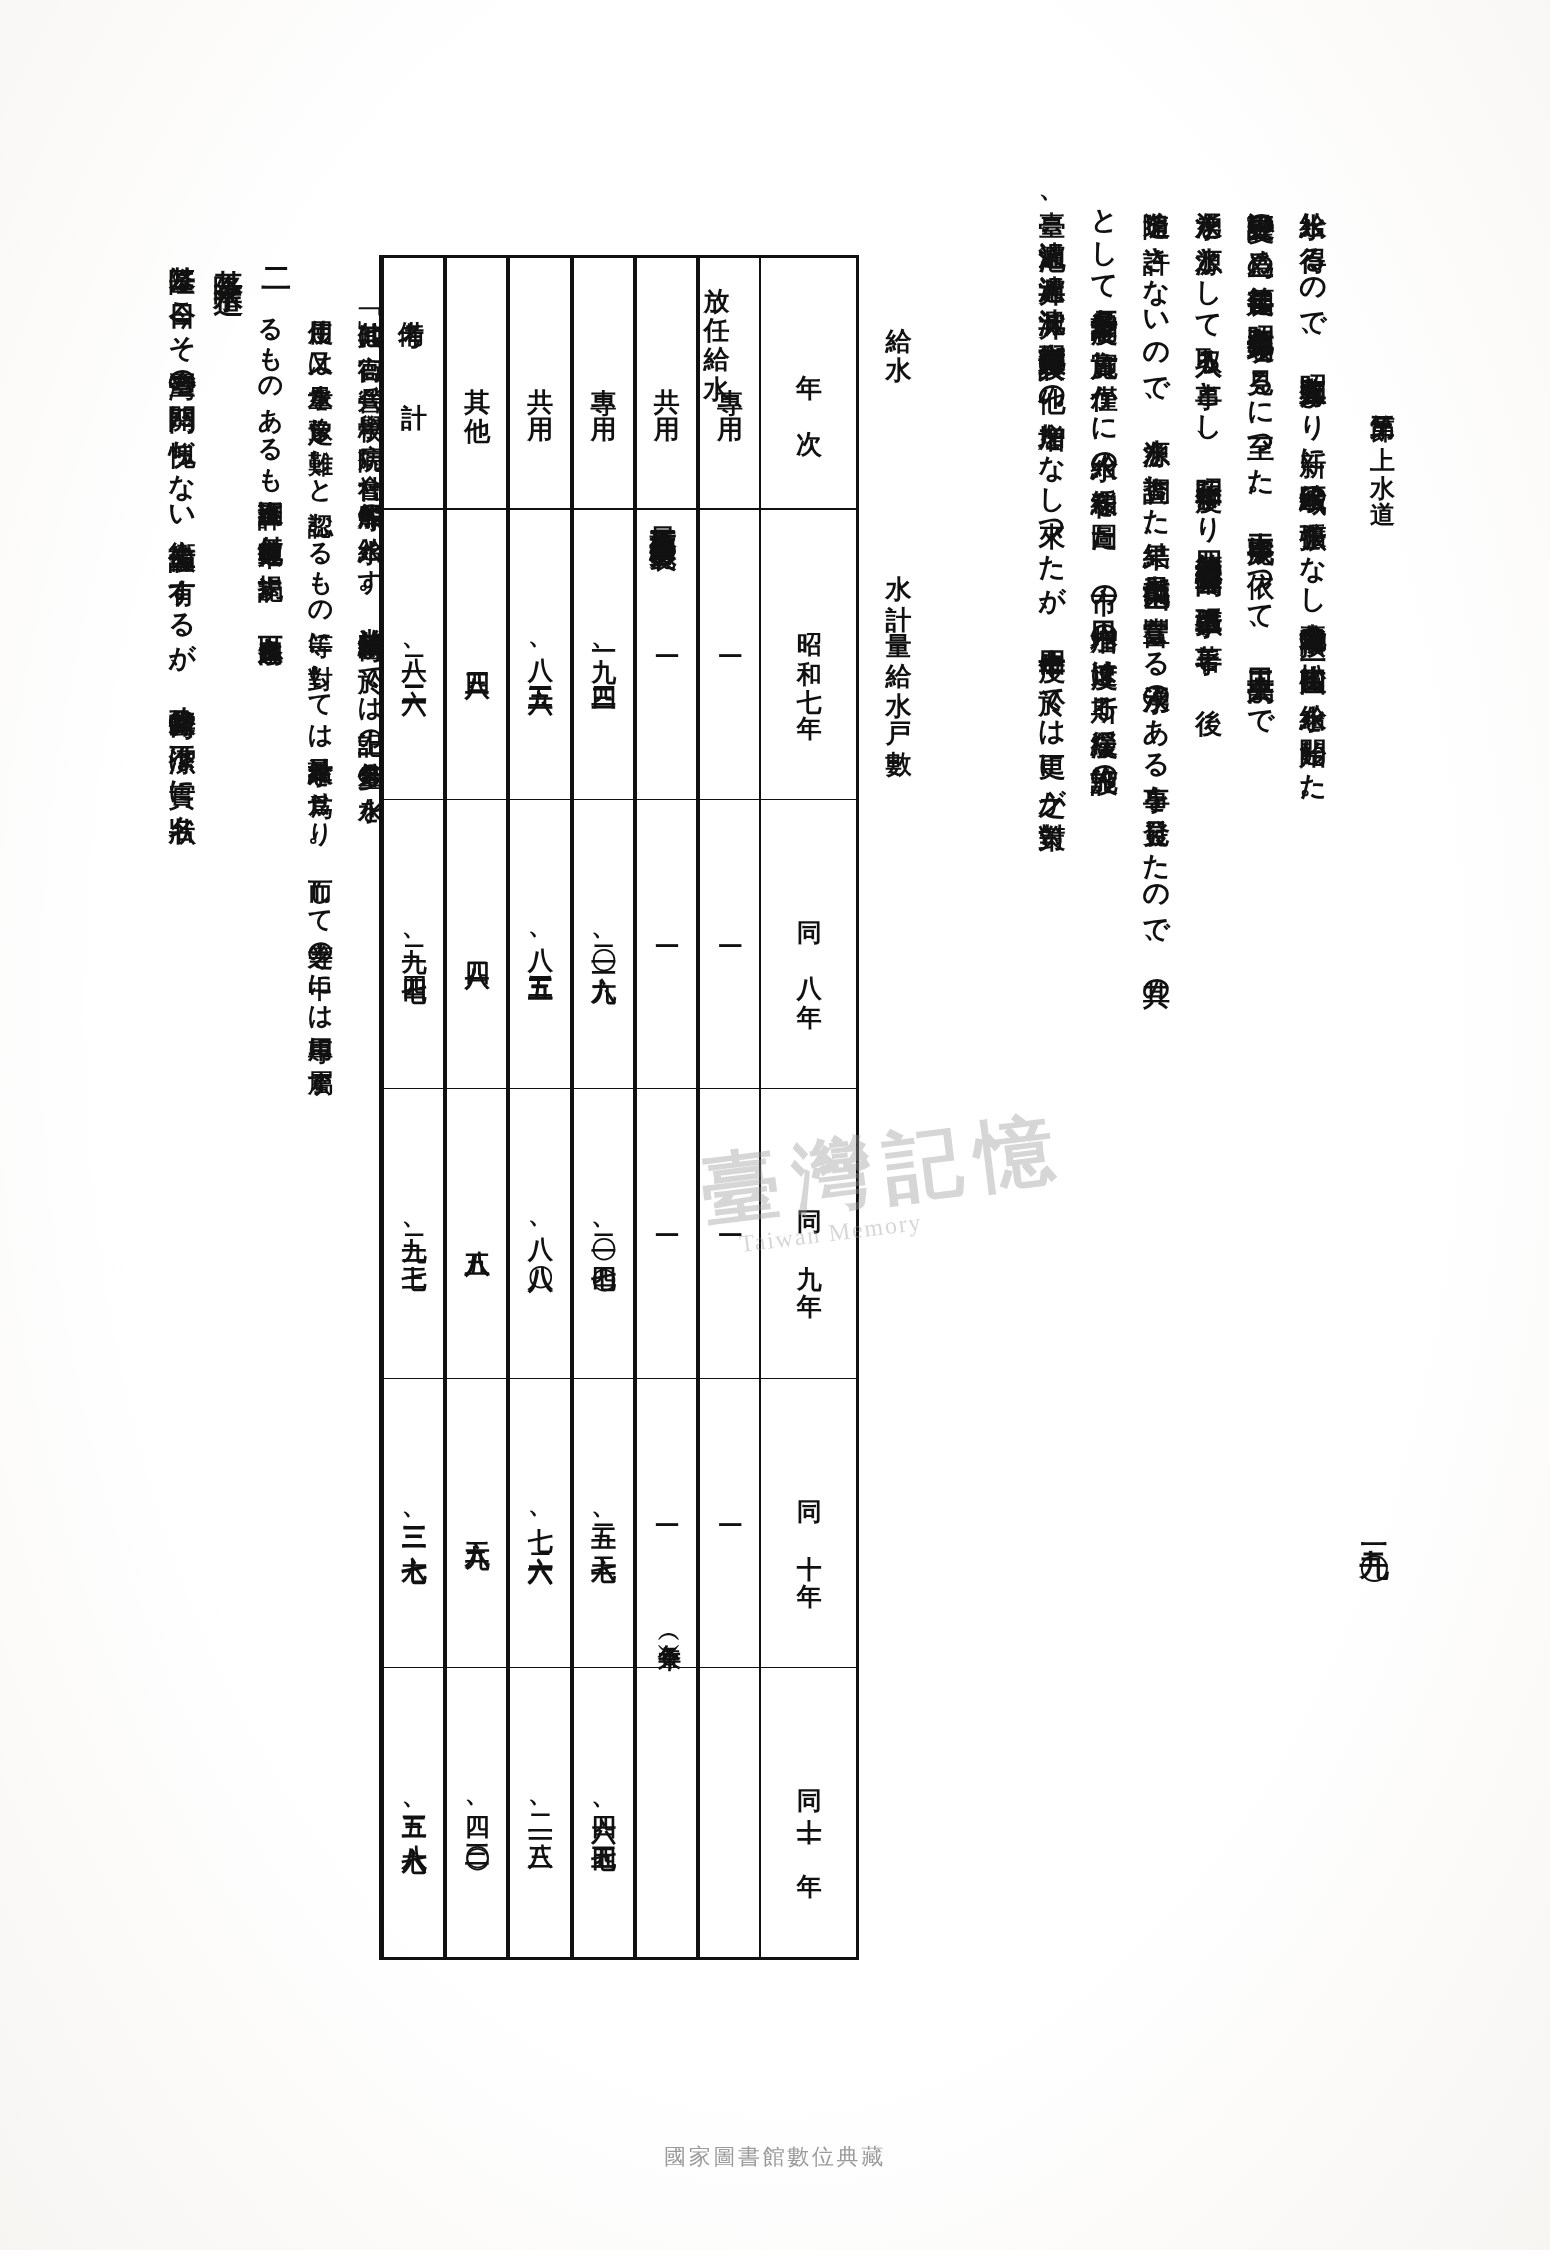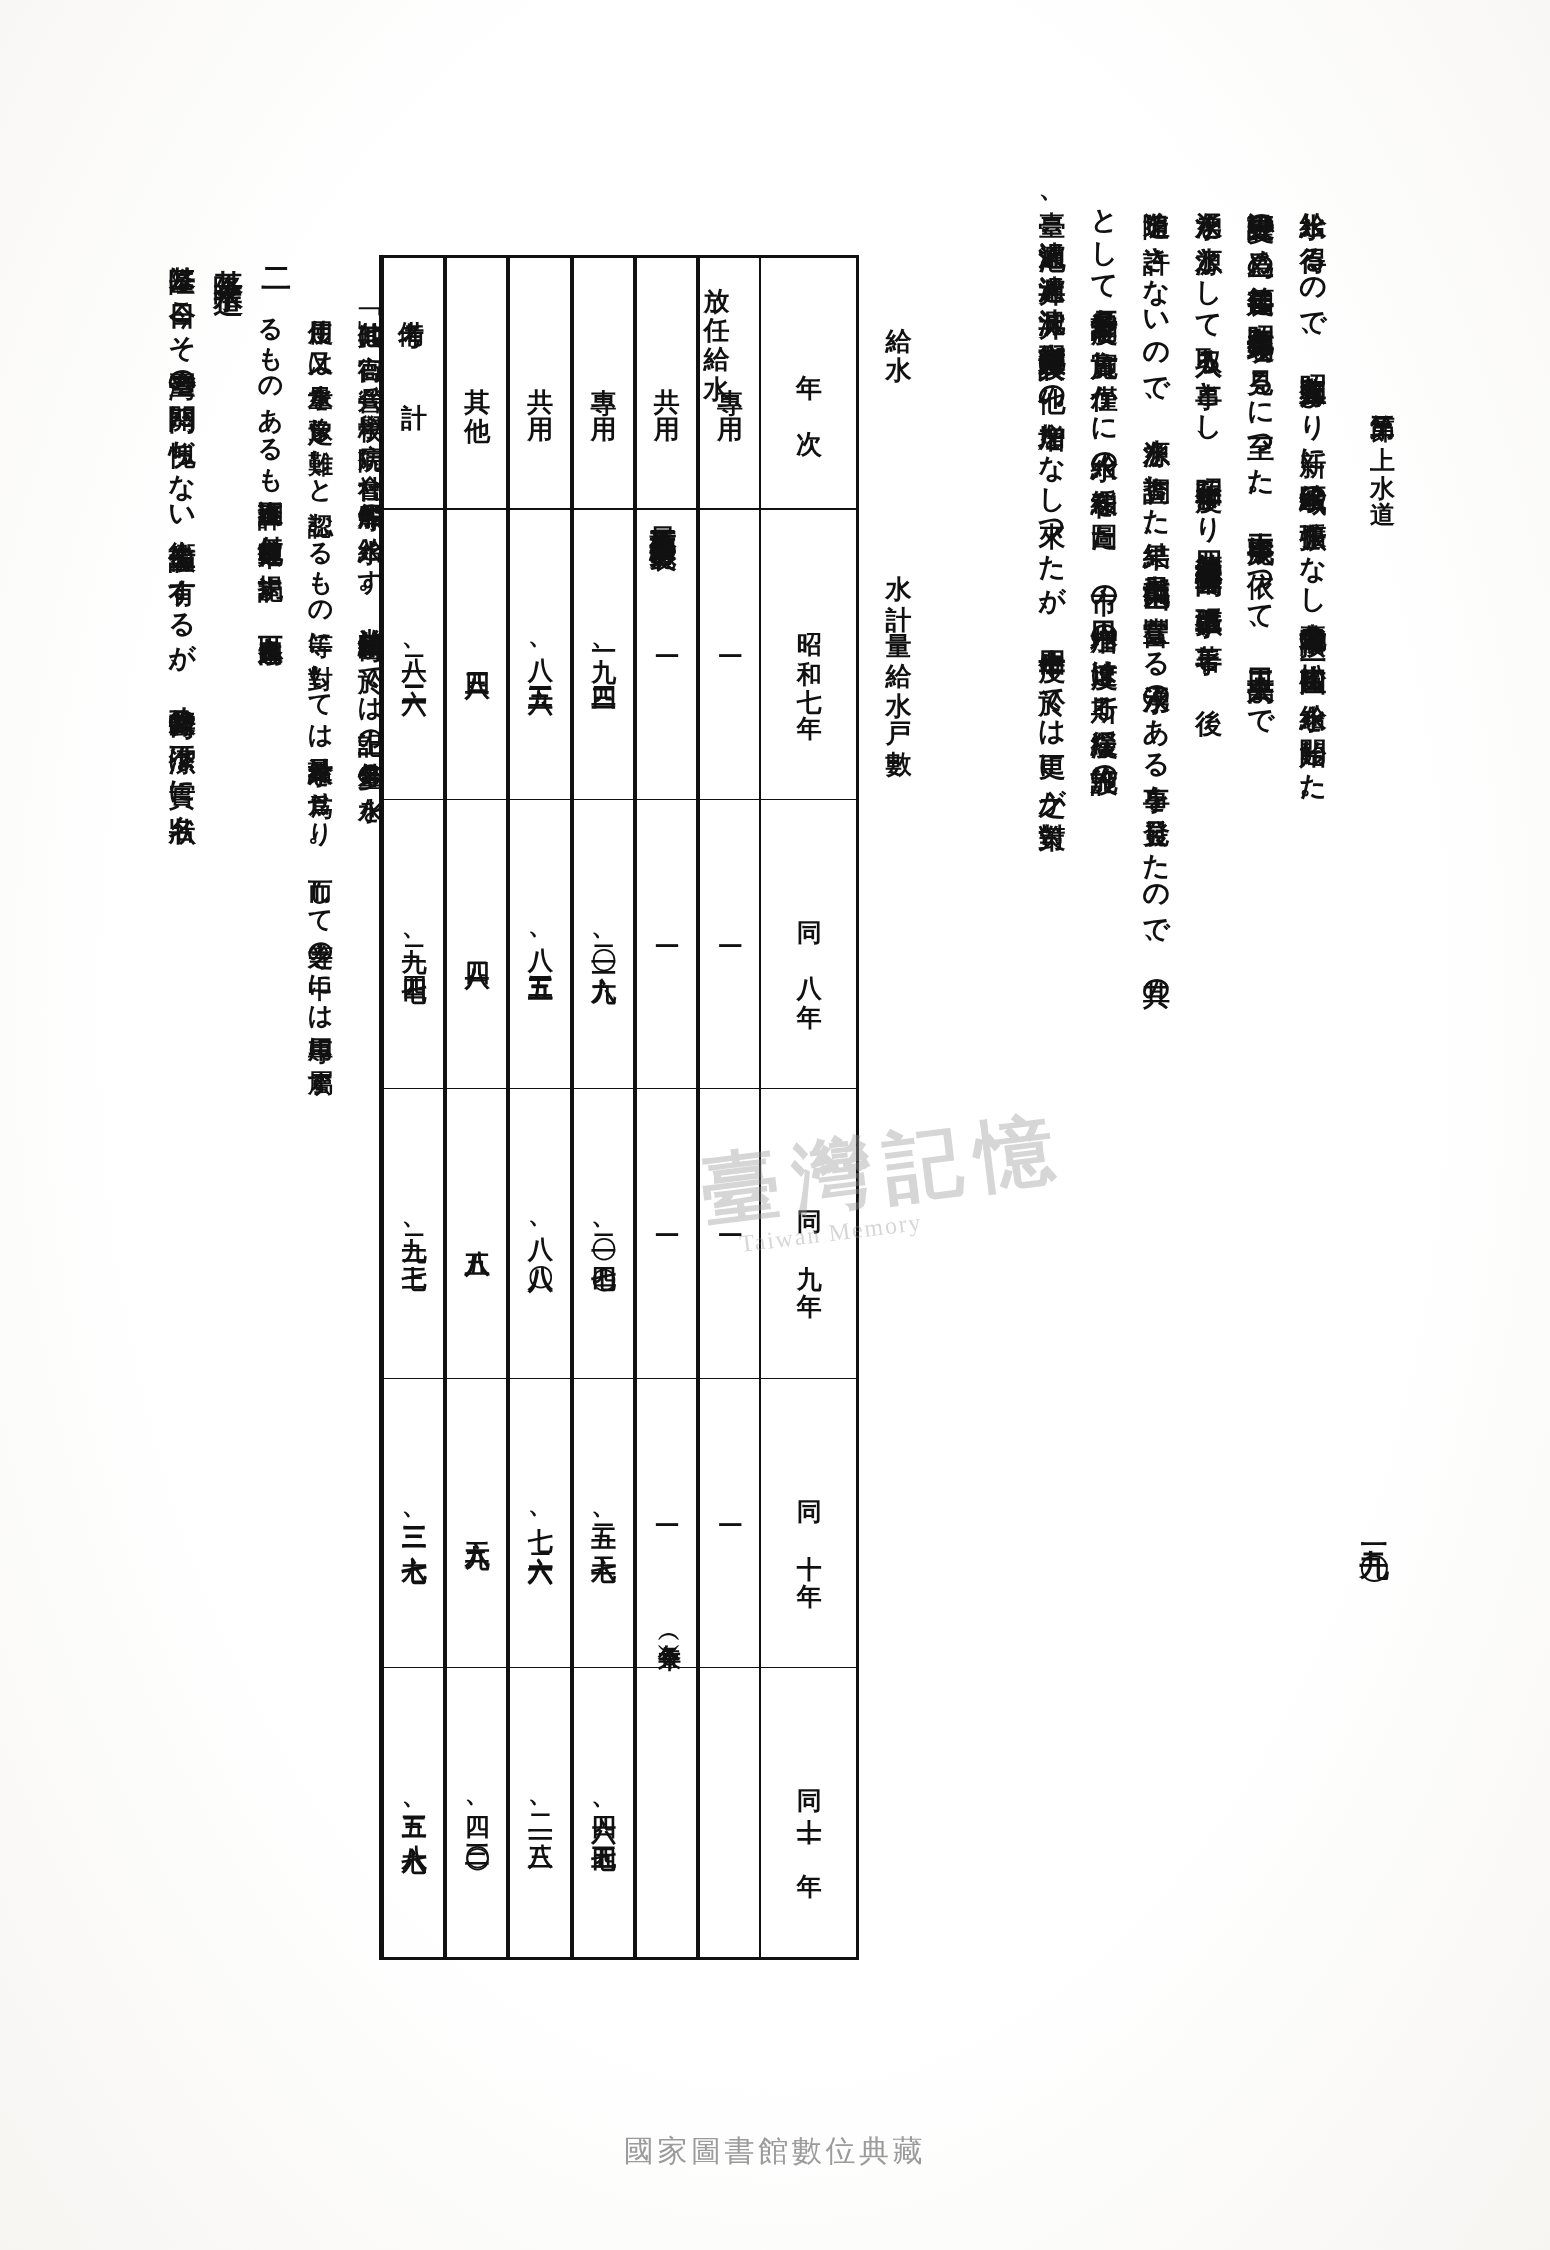--- a/index.html
+++ b/index.html
@@ -238,21 +238,21 @@
     margin-left: 38px;
   }
 
   
   #footer-archive {
     position: absolute;
     left: 0;
     right: 0;
     bottom: 78px;
     text-align: center;
-    font-size: 30px;
+    font-size: 22px;
     color: #9b9b9b;
     letter-spacing: 0.12em;
     font-family: "DejaVu Serif", serif;
   }
 </style>
 </head>
 <body>
 
 <div class="page">
   <div class="scan-tint"></div>

